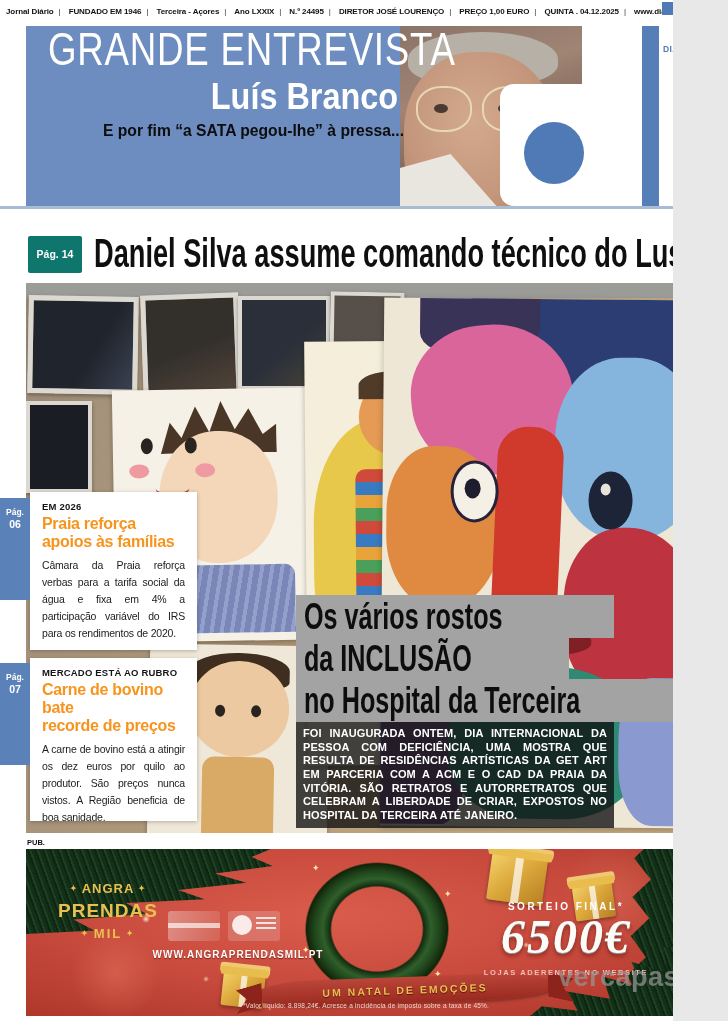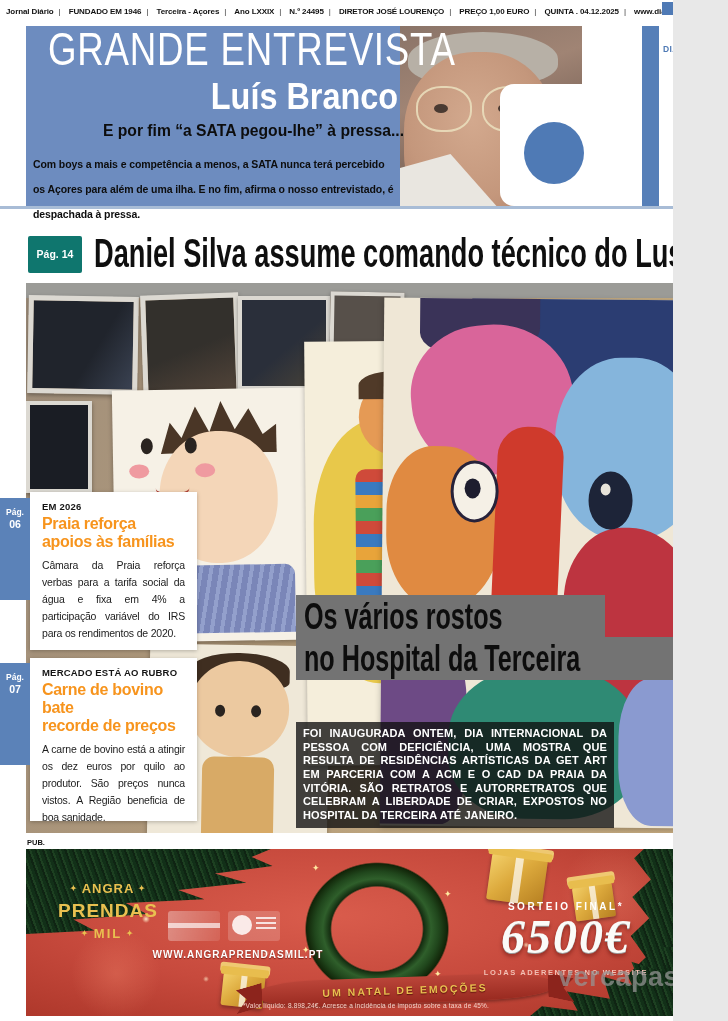--- a/index.html
+++ b/index.html
@@ -107,21 +107,21 @@
   .side-tab .st-l{display:block;font-size:8.5px;font-weight:700;line-height:11px;}
   .side-tab .st-n{display:block;font-size:10.5px;font-weight:700;line-height:13px;}
   #tab1{top:498px;} #tab2{top:663px;}
   .side-card{position:absolute;left:30px;width:167px;background:#ffffff;z-index:5;padding:9px 12px 10px 12px;box-sizing:border-box;box-shadow:0 1px 4px rgba(0,0,0,.25);}
   #card1{top:492px;height:158px;} #card2{top:658px;height:163px;}
   .sc-kicker{font-size:9.5px;font-weight:800;color:#141414;letter-spacing:0.2px;}
   .sc-title{font-size:16px;font-weight:800;color:#f7941d;line-height:1.12;margin-top:3px;white-space:pre-line;letter-spacing:-0.3px;}
   .sc-body{font-size:10.5px;font-weight:400;color:#1c1c1c;line-height:1.62;margin-top:6px;text-align:justify;letter-spacing:-0.2px;}
   
   #ms-title{position:absolute;left:296px;top:595px;z-index:6;}
-  .ms-line{display:table;background:#737373;padding:4px 9px 3px 8px;margin:0 17px -1px 0;}
+  .ms-line{display:table;background:#a3a3a3;padding:4px 18px 3px 8px;margin:0 17px -1px 0;}
   .ms-line span{display:inline-block;font-size:37px;font-weight:800;color:#0d0d0d;line-height:36px;
                 transform:scaleX(0.68);transform-origin:left center;white-space:nowrap;letter-spacing:0;}
   #ms-summary{position:absolute;left:296px;top:722px;width:318px;z-index:6;background:rgba(16,16,16,.78);
               color:#fff;font-size:11px;font-weight:700;line-height:1.24;padding:5px 7px 6px 7px;box-sizing:border-box;
               text-align:justify;letter-spacing:0.1px;}
   
   #pub{position:absolute;left:27px;top:838px;font-size:7.5px;font-weight:800;color:#111;}
   #ad{position:absolute;left:26px;top:849px;width:677px;height:167px;overflow:hidden;
       background:
         radial-gradient(circle 3px at 120px 70px, rgba(255,235,200,.95), transparent 4px),
@@ -207,24 +207,20 @@
       <div class="mh-eye r"></div>
       <div class="mh-shirt"></div>
     </div>
     <div id="mh-kicker">GRANDE ENTREVISTA</div>
     <div id="mh-name-wrap">
       <span id="mh-name">Luís Branco</span>
     </div>
     <div id="mh-quote-wrap">
       <span id="mh-quote">E por fim “a SATA pegou-lhe” à pressa...</span>
     </div>
-    <div id="mh-lead">
-      <span>Com boys a mais e competência a menos, a SATA nunca terá percebido os Açores para além de uma ilha. E no fim, afirma o nosso entrevistado, é despachada à pressa.</span>
-      <span id="mh-pages">Págs: 02 a 04</span>
-    </div>
     <div id="logo-dbowl">
       <div id="logo-dcircle"></div>
     </div>
     <div id="logo-stem"></div>
     <div id="logo-label">DIÁRIO INSULAR</div>
     <div id="logo-isliver"></div>
     <div id="mh-rule"></div>
   </div>
 
   <div id="headline">
@@ -309,20 +305,23 @@
     <div class="sc-title">Carne de bovino bate
 recorde de preços</div>
     <div class="sc-body">A carne de bovino está a atingir os dez euros por quilo ao produtor. São preços nunca vistos. A Região beneficia de boa sanidade.</div>
   </div>
 
   <div id="ms-title">
     <div class="ms-line">
         <span>Os vários rostos</span>
       </div>
     <div class="ms-line">
+        <span>da INCLUSÃO</span>
+      </div>
+    <div class="ms-line">
         <span>no Hospital da Terceira</span>
       </div>
   </div>
   <div id="ms-summary">FOI INAUGURADA ONTEM, DIA INTERNACIONAL DA PESSOA COM DEFICIÊNCIA, UMA MOSTRA QUE RESULTA DE RESIDÊNCIAS ARTÍSTICAS DA GET ART EM PARCERIA COM A ACM E O CAD DA PRAIA DA VITÓRIA. SÃO RETRATOS E AUTORRETRATOS QUE CELEBRAM A LIBERDADE DE CRIAR, EXPOSTOS NO HOSPITAL DA TERCEIRA ATÉ JANEIRO.</div>
 
   <div id="pub">PUB.</div>
   <div id="ad">
     <div class="pine" id="pine-left"></div>
     <div class="pine" id="pine-right"></div>
     <div class="pine" id="pine-bottom"></div>

